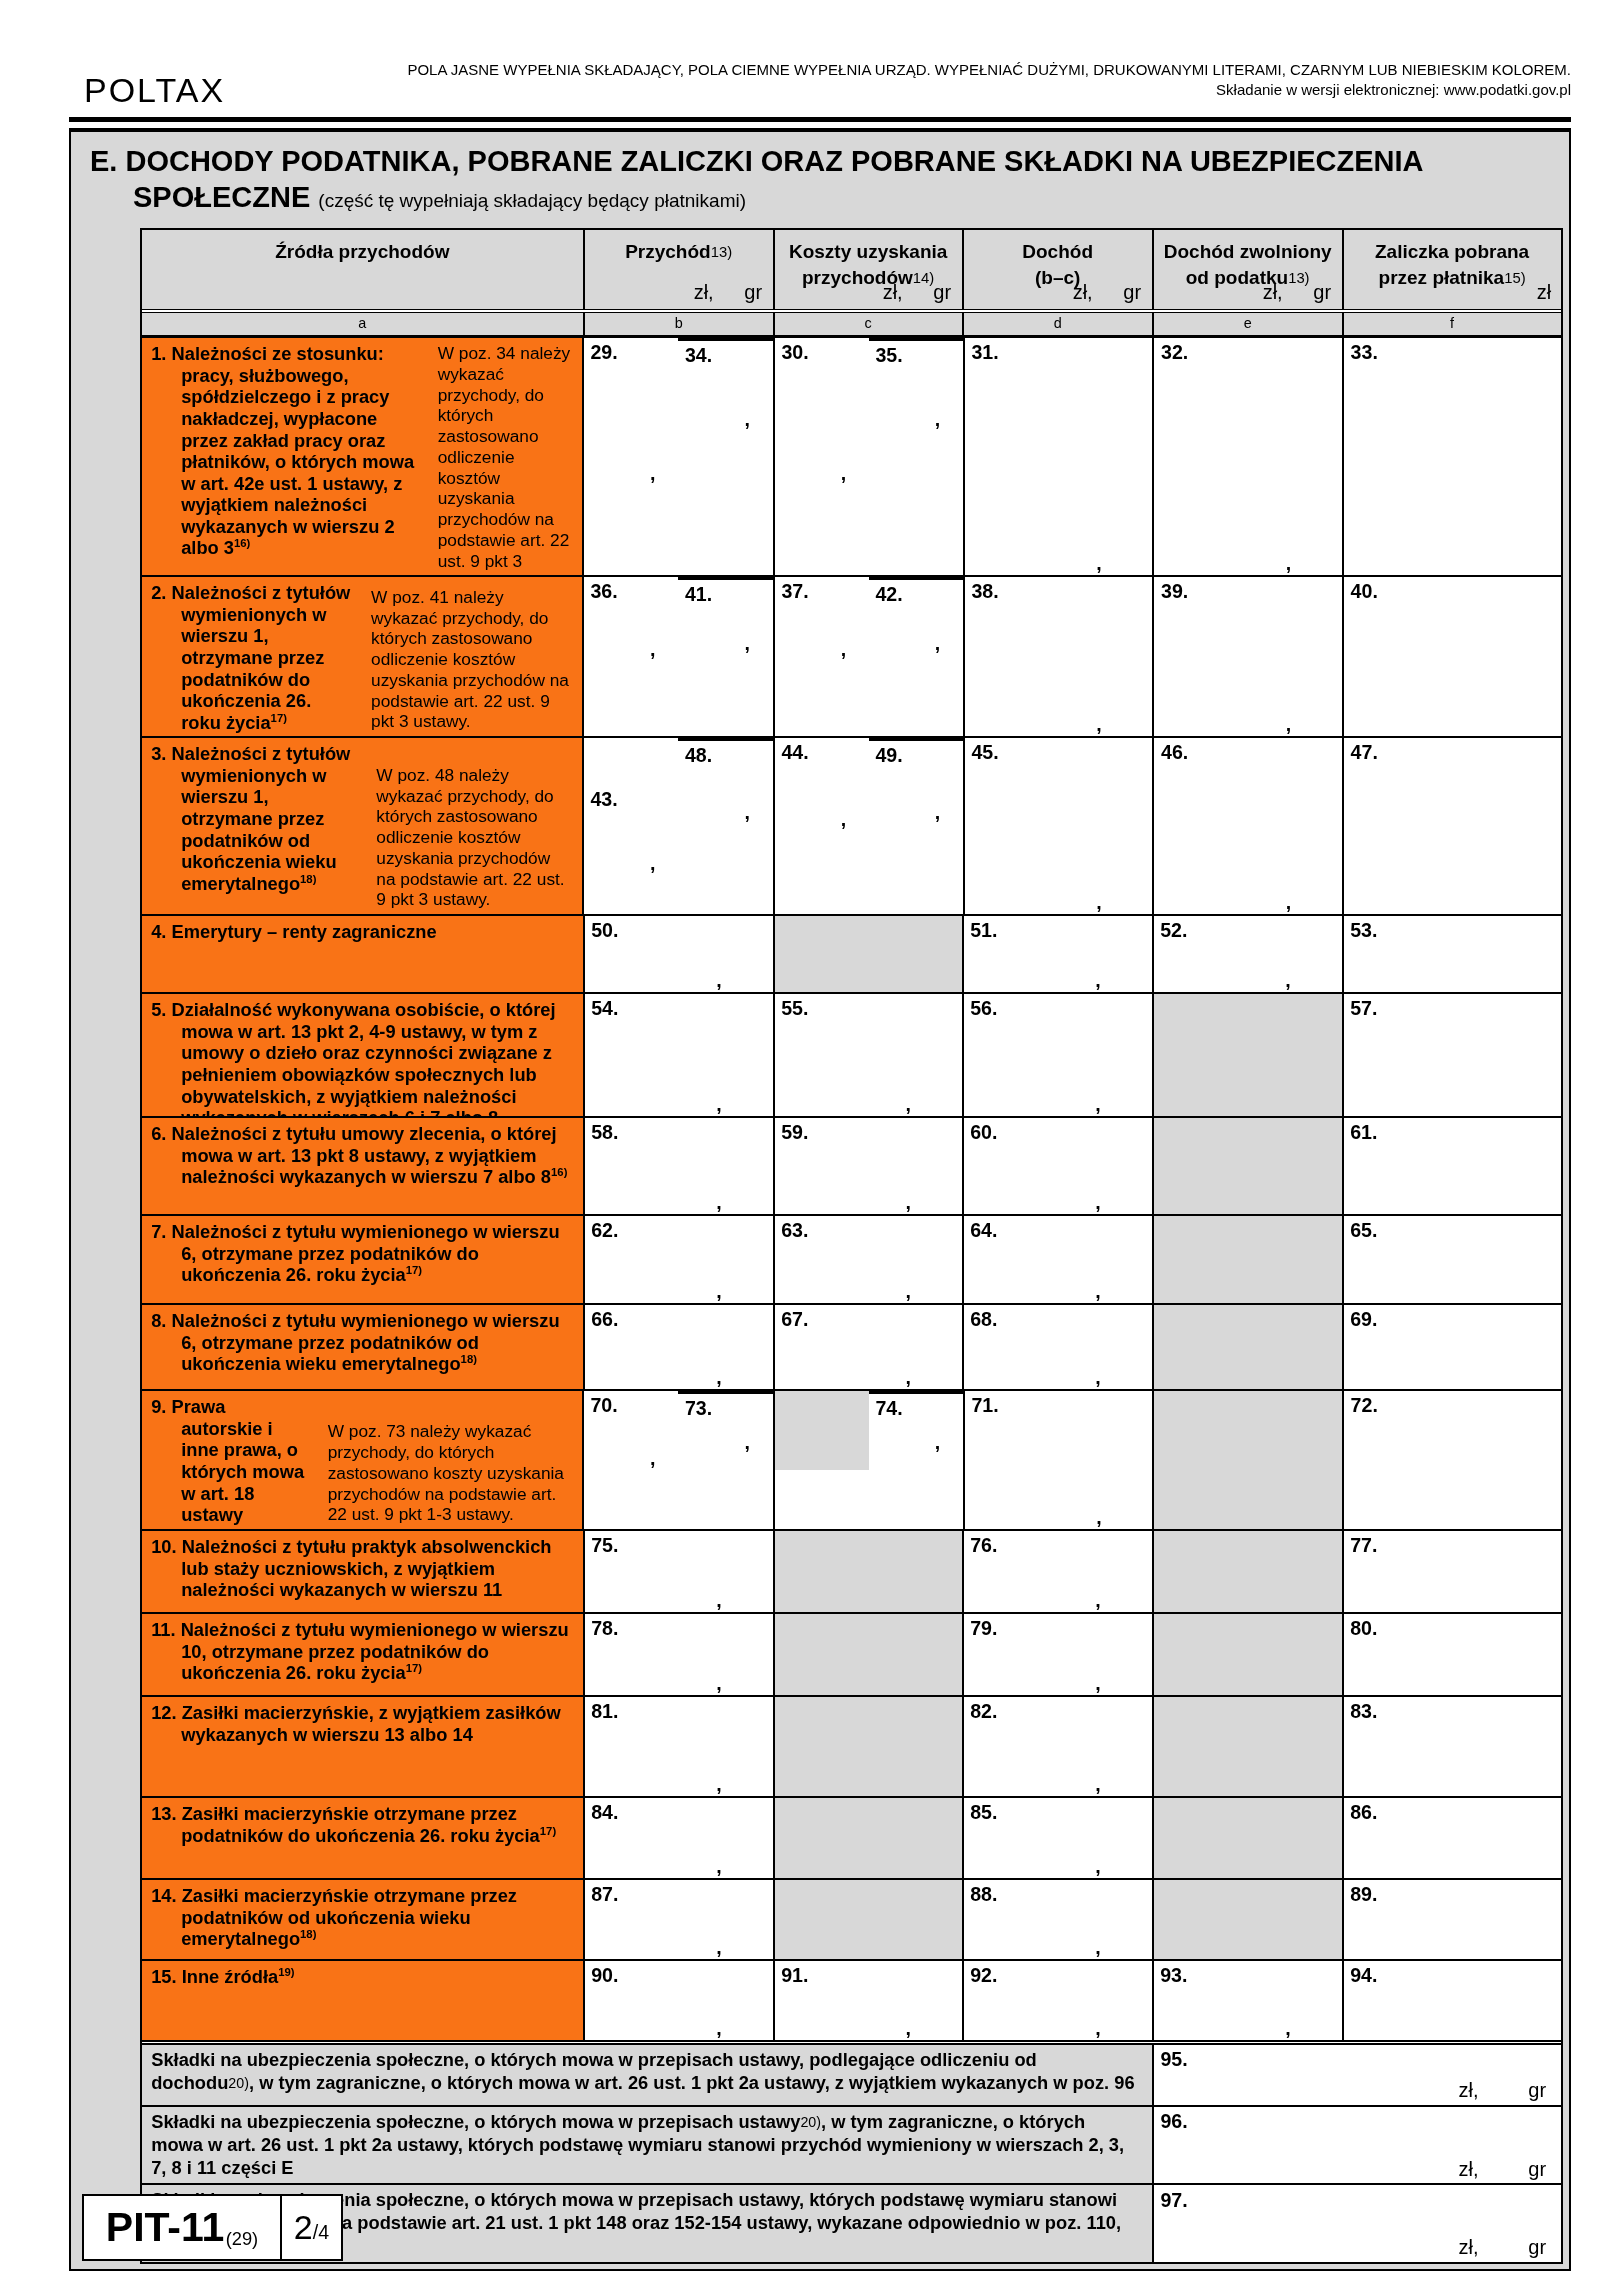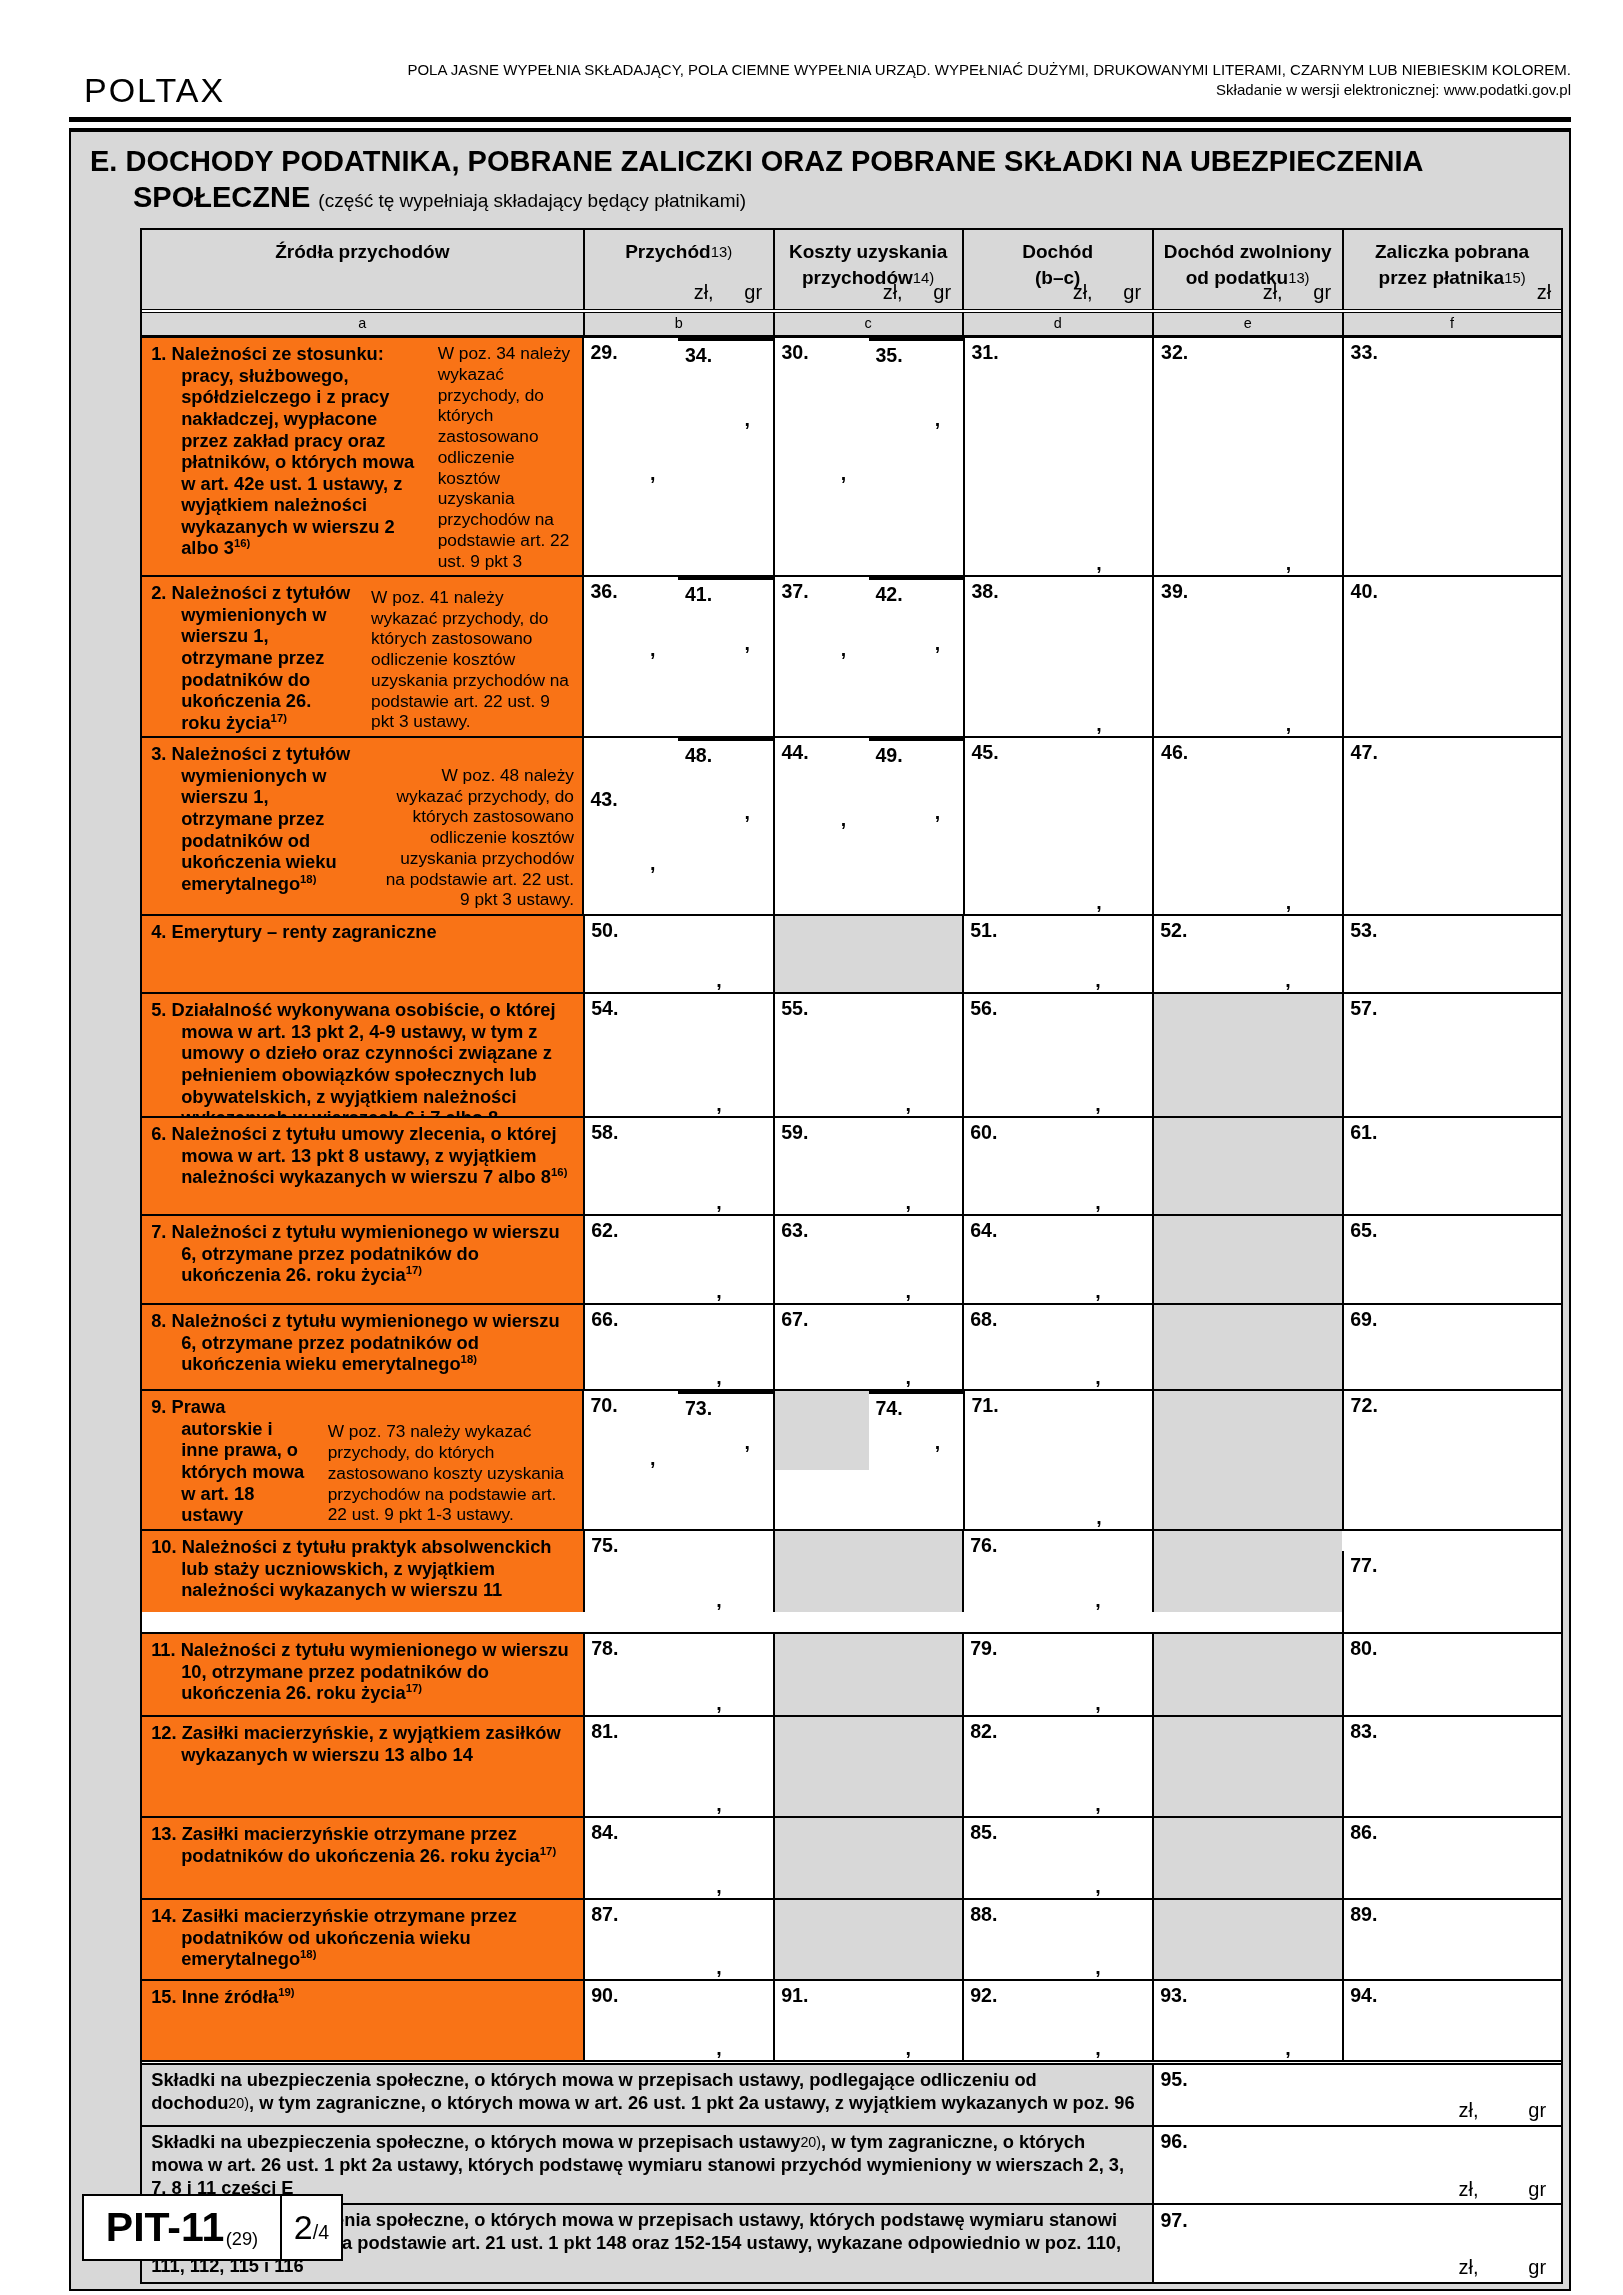--- a/index.html
+++ b/index.html
@@ -174,21 +174,21 @@
               <span class="num">39.</span>
               <span class="comma">,</span>
             </div>
             <div class="fcell cf" style="height: 159px;">
               <span class="num">40.</span>
             </div>
           </div>
           <div class="trow">
             <div class="ca lblcell" style="height: 176px;">
               <div class="albl">3. Należności z tytułów wymienionych w wierszu 1, otrzymane przez podatników od ukończenia wieku emerytalnego<sup>18)</sup></div>
-              <div class="asub" style="min-height: 71px; text-align: right;">W poz. 48 należy wykazać przychody, do których zastosowano odliczenie kosztów uzyskania przychodów na podstawie art. 22 ust. 9 pkt 3 ustawy.</div>
+              <div class="asub" style="min-height: 71px;">W poz. 48 należy wykazać przychody, do których zastosowano odliczenie kosztów uzyskania przychodów na podstawie art. 22 ust. 9 pkt 3 ustawy.</div>
             </div>
             <div class="cw cb">
               <div class="fcell cb" style="height: 90px; margin-top: 47px;">
                 <span class="num">43.</span>
                 <span class="comma">,</span>
               </div>
               <div class="fcell cb inner" style="height: 83px;">
                 <span class="num">48.</span>
                 <span class="comma">,</span>
               </div>
@@ -358,21 +358,21 @@
             <div class="fcell cb" style="height: 81px;">
               <span class="num">75.</span>
               <span class="comma">,</span>
             </div>
             <div class="fcell cc grey" style="height: 81px;"></div>
             <div class="fcell cd" style="height: 81px;">
               <span class="num">76.</span>
               <span class="comma">,</span>
             </div>
             <div class="fcell ce grey" style="height: 81px;"></div>
-            <div class="fcell cf" style="height: 81px; margin-top: 20px;">
+            <div class="fcell cf" style="height: 81px;">
               <span class="num">77.</span>
             </div>
           </div>
           <div class="trow">
             <div class="ca lblcell" style="height: 81px;">
               <div class="albl">11. Należności z tytułu wymienionego w wierszu 10, otrzymane przez podatników do ukończenia 26. roku życia<sup>17)</sup></div>
             </div>
             <div class="fcell cb" style="height: 81px;">
               <span class="num">78.</span>
               <span class="comma">,</span>

